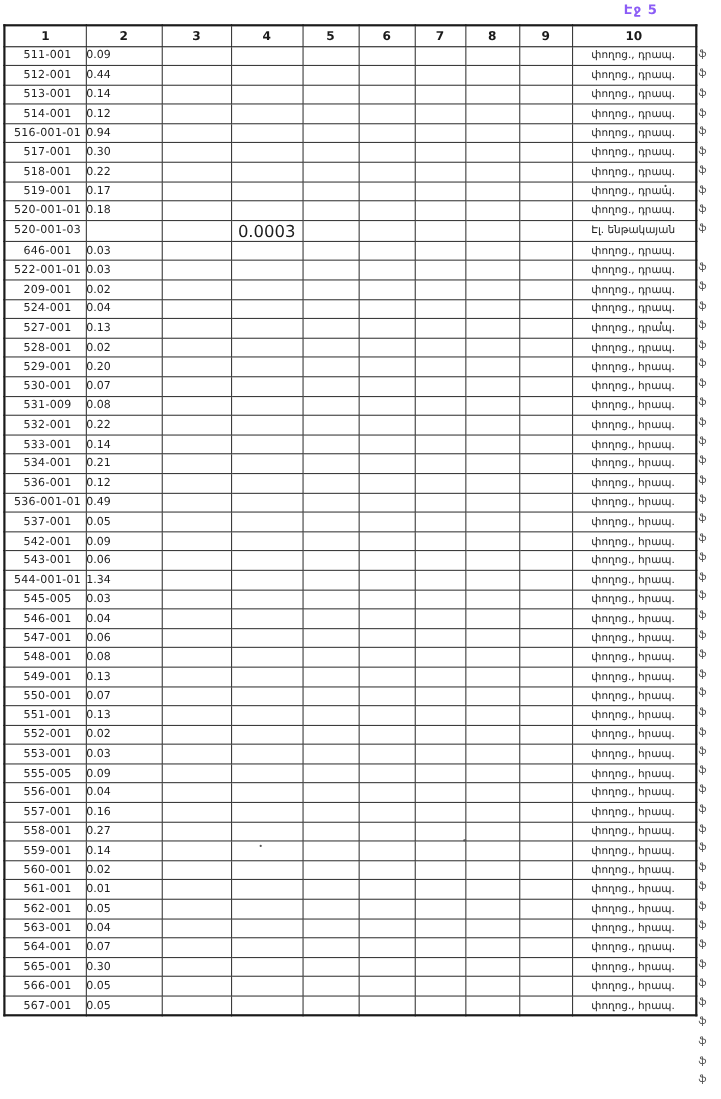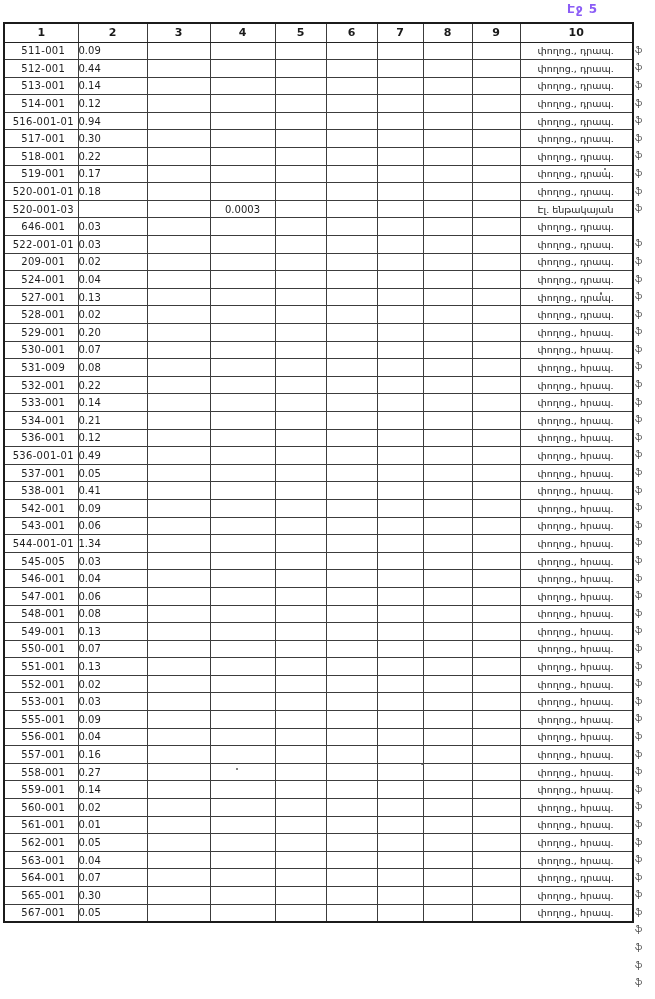--- a/index.html
+++ b/index.html
@@ -34,21 +34,21 @@
     font-size:11px;
     font-weight:bold;
     text-align:center;
     color:#1a1a1a;
     border-bottom:1.5px solid #222;
   }
   tbody tr{height:17.6px;}
   td{font-size:10px;color:#1d1d1d;}
   td.c1{text-align:center;padding-left:4px;letter-spacing:0.3px;}
   td.c2{}
-  td.c4{text-align:center;font-size:10px;}
+  td.c4{text-align:center;font-size:15px;}
   td.c10{text-align:left;padding-left:17px;font-size:9.5px;}
   col.w1{width:74px} col.w2{width:69px} col.w3{width:63px}
   col.w4{width:65px} col.w5{width:51px} col.w6{width:51px}
   col.w7{width:46px} col.w8{width:49px} col.w9{width:48px}
   col.w10{width:113px}
   .margin-marks{
     position:absolute;left:635px;top:41px;
     display:flex;flex-direction:column;
   }
   .mark{
@@ -391,32 +391,20 @@
         <td class="c3"></td>
         <td class="c4"></td>
         <td class="c5"></td>
         <td class="c6"></td>
         <td class="c7"></td>
         <td class="c8"></td>
         <td class="c9"></td>
         <td class="c10">փողոց., հրապ.</td>
       </tr>
       <tr>
-        <td class="c1">538-001</td>
-        <td class="c2">0.41</td>
-        <td class="c3"></td>
-        <td class="c4"></td>
-        <td class="c5"></td>
-        <td class="c6"></td>
-        <td class="c7"></td>
-        <td class="c8"></td>
-        <td class="c9"></td>
-        <td class="c10">փողոց., հրապ.</td>
-      </tr>
-      <tr>
         <td class="c1">542-001</td>
         <td class="c2">0.09</td>
         <td class="c3"></td>
         <td class="c4"></td>
         <td class="c5"></td>
         <td class="c6"></td>
         <td class="c7"></td>
         <td class="c8"></td>
         <td class="c9"></td>
         <td class="c10">փողոց., հրապ.</td>
@@ -547,21 +535,21 @@
         <td class="c3"></td>
         <td class="c4"></td>
         <td class="c5"></td>
         <td class="c6"></td>
         <td class="c7"></td>
         <td class="c8"></td>
         <td class="c9"></td>
         <td class="c10">փողոց., հրապ.</td>
       </tr>
       <tr>
-        <td class="c1">555-001</td>
+        <td class="c1">555-005</td>
         <td class="c2">0.09</td>
         <td class="c3"></td>
         <td class="c4"></td>
         <td class="c5"></td>
         <td class="c6"></td>
         <td class="c7"></td>
         <td class="c8"></td>
         <td class="c9"></td>
         <td class="c10">փողոց., հրապ.</td>
       </tr>
@@ -669,20 +657,32 @@
         <td class="c5"></td>
         <td class="c6"></td>
         <td class="c7"></td>
         <td class="c8"></td>
         <td class="c9"></td>
         <td class="c10">փողոց., դրապ.</td>
       </tr>
       <tr>
         <td class="c1">565-001</td>
         <td class="c2">0.30</td>
+        <td class="c3"></td>
+        <td class="c4"></td>
+        <td class="c5"></td>
+        <td class="c6"></td>
+        <td class="c7"></td>
+        <td class="c8"></td>
+        <td class="c9"></td>
+        <td class="c10">փողոց., հրապ.</td>
+      </tr>
+      <tr>
+        <td class="c1">566-001</td>
+        <td class="c2">0.05</td>
         <td class="c3"></td>
         <td class="c4"></td>
         <td class="c5"></td>
         <td class="c6"></td>
         <td class="c7"></td>
         <td class="c8"></td>
         <td class="c9"></td>
         <td class="c10">փողոց., հրապ.</td>
       </tr>
       <tr>

